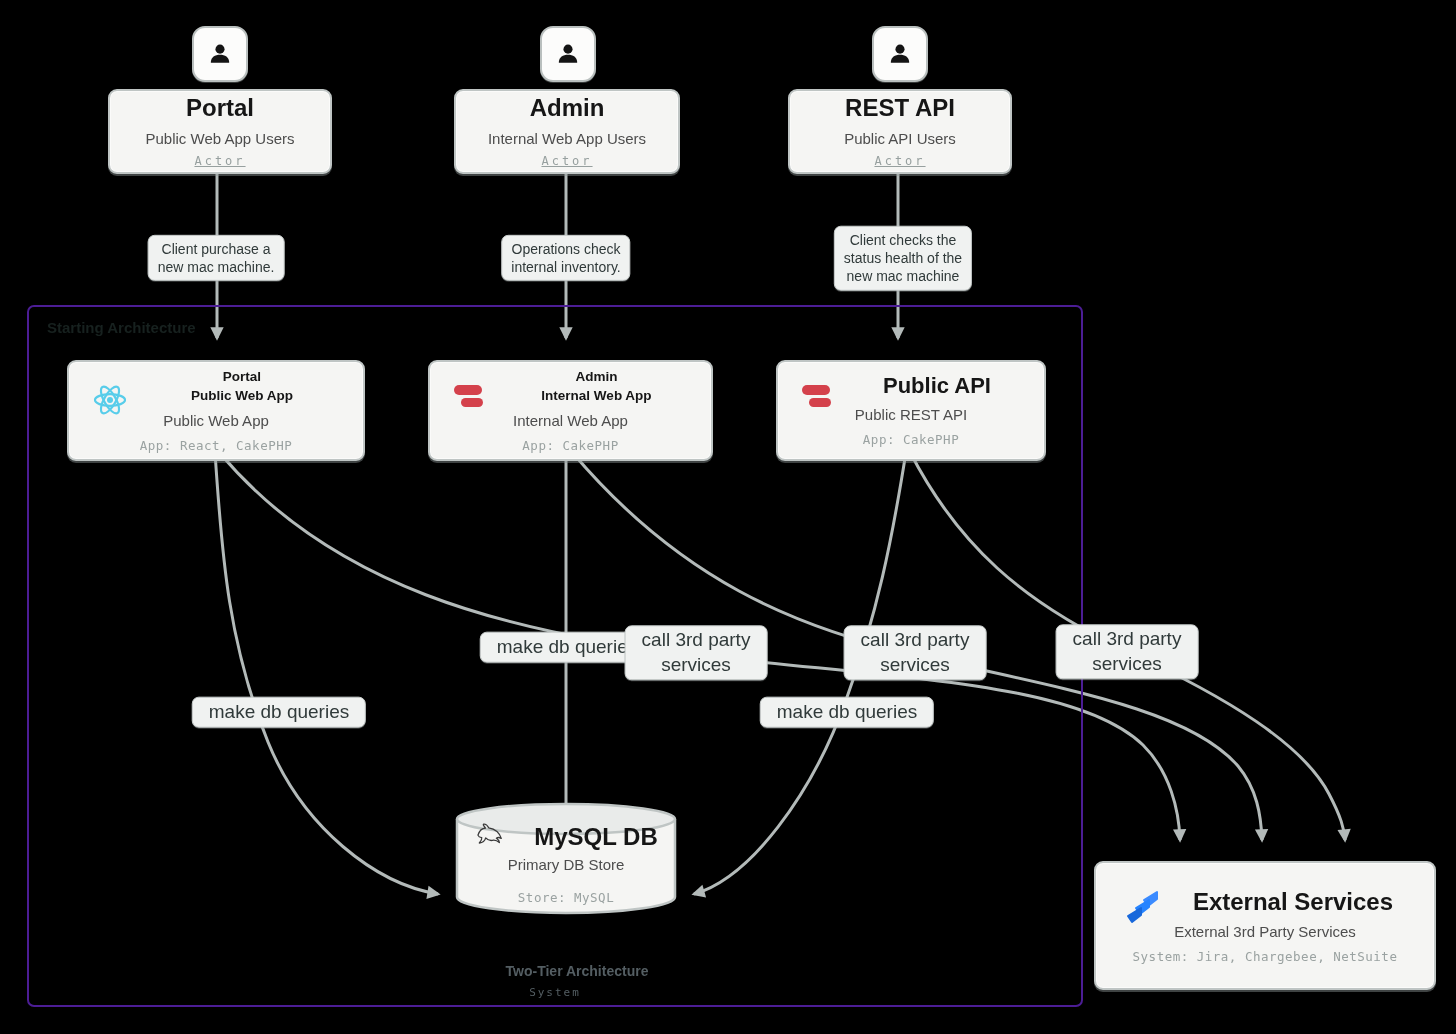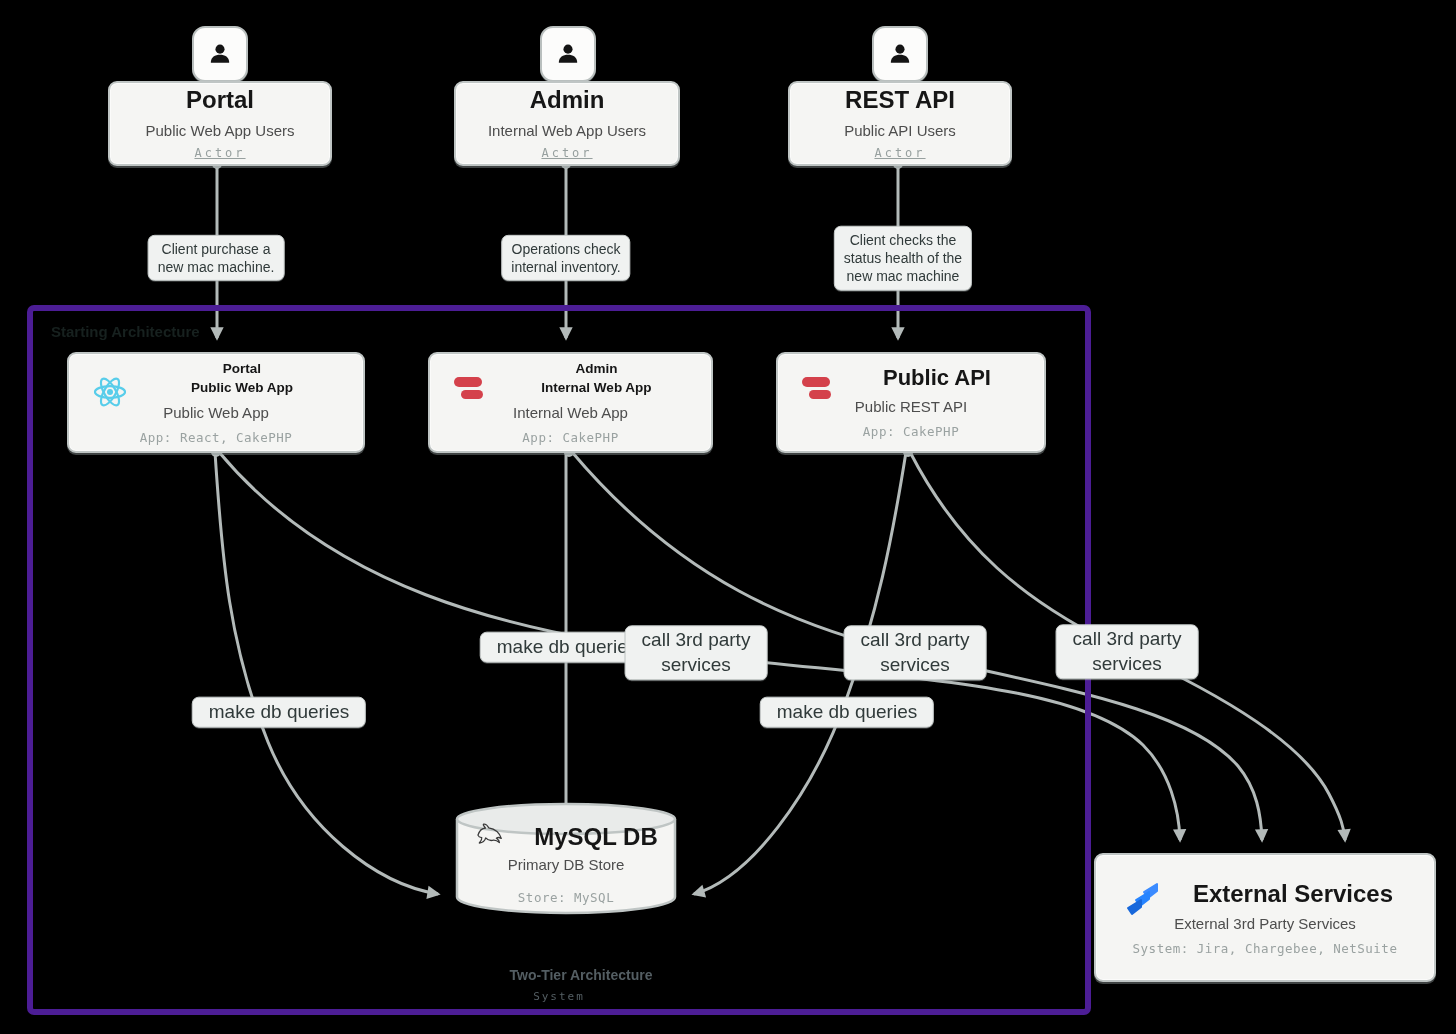--- a/index.html
+++ b/index.html
@@ -8,20 +8,21 @@
     background:#000;
     font-family:"Liberation Sans", sans-serif;
   }
   .layer{position:absolute;left:0;top:0;}
   
   .node{
     position:absolute;background:#f5f5f3;border:2px solid #bfc5c4;border-radius:9px;
     box-shadow:0 2px 0 rgba(140,148,148,.45), inset 0 0 0 1px rgba(255,255,255,.6);
     display:flex;flex-direction:column;align-items:center;justify-content:center;
     text-align:center;
+    margin-top:8px;
   }
   .node-title{font-weight:bold;color:#161616;font-size:24px;line-height:1.1;}
   .node-sub{color:#4d4d4d;font-size:15px;margin-top:8px;}
   .node-type{color:#97a09f;font-size:12px;margin-top:7px;letter-spacing:3px;
     font-family:"DejaVu Sans Mono", monospace;text-decoration:underline;}
   .node-tech{color:#9aa2a1;font-size:12.5px;margin-top:9px;letter-spacing:.5px;
     font-family:"DejaVu Sans Mono", monospace;}
   
   .badge{
     position:absolute;width:52px;height:52px;background:#fcfcfb;border:2px solid #b9bfbe;
@@ -39,21 +40,21 @@
     position:absolute;transform:translate(-50%,-50%);
     background:#f0f2f1;border:1.5px solid #c7cccb;border-radius:7px;
     color:#303a3a;font-size:14px;line-height:1.3;text-align:center;
     padding:4px 9px;white-space:pre-line;
     box-shadow:0 1px 0 rgba(150,158,158,.4);
   }
   .pill.small{font-size:19px;padding:2px 16px;}
   
   .boundary{
     position:absolute;left:27px;top:305px;width:1052px;height:698px;
-    border:6px solid #4c1d95;border-radius:7px;
+    border:2px solid #4c1d95;border-radius:7px;
   }
   .boundary-title{
     position:absolute;left:18px;top:12px;font-weight:bold;font-size:15px;color:#17211f;
   }
   .boundary-footer{
     position:absolute;left:0;right:0;bottom:26px;text-align:center;
     font-weight:bold;font-size:14px;color:#545e63;margin-left:44px;
   }
   .boundary-footer-type{
     position:absolute;left:0;right:0;bottom:6px;text-align:center;

